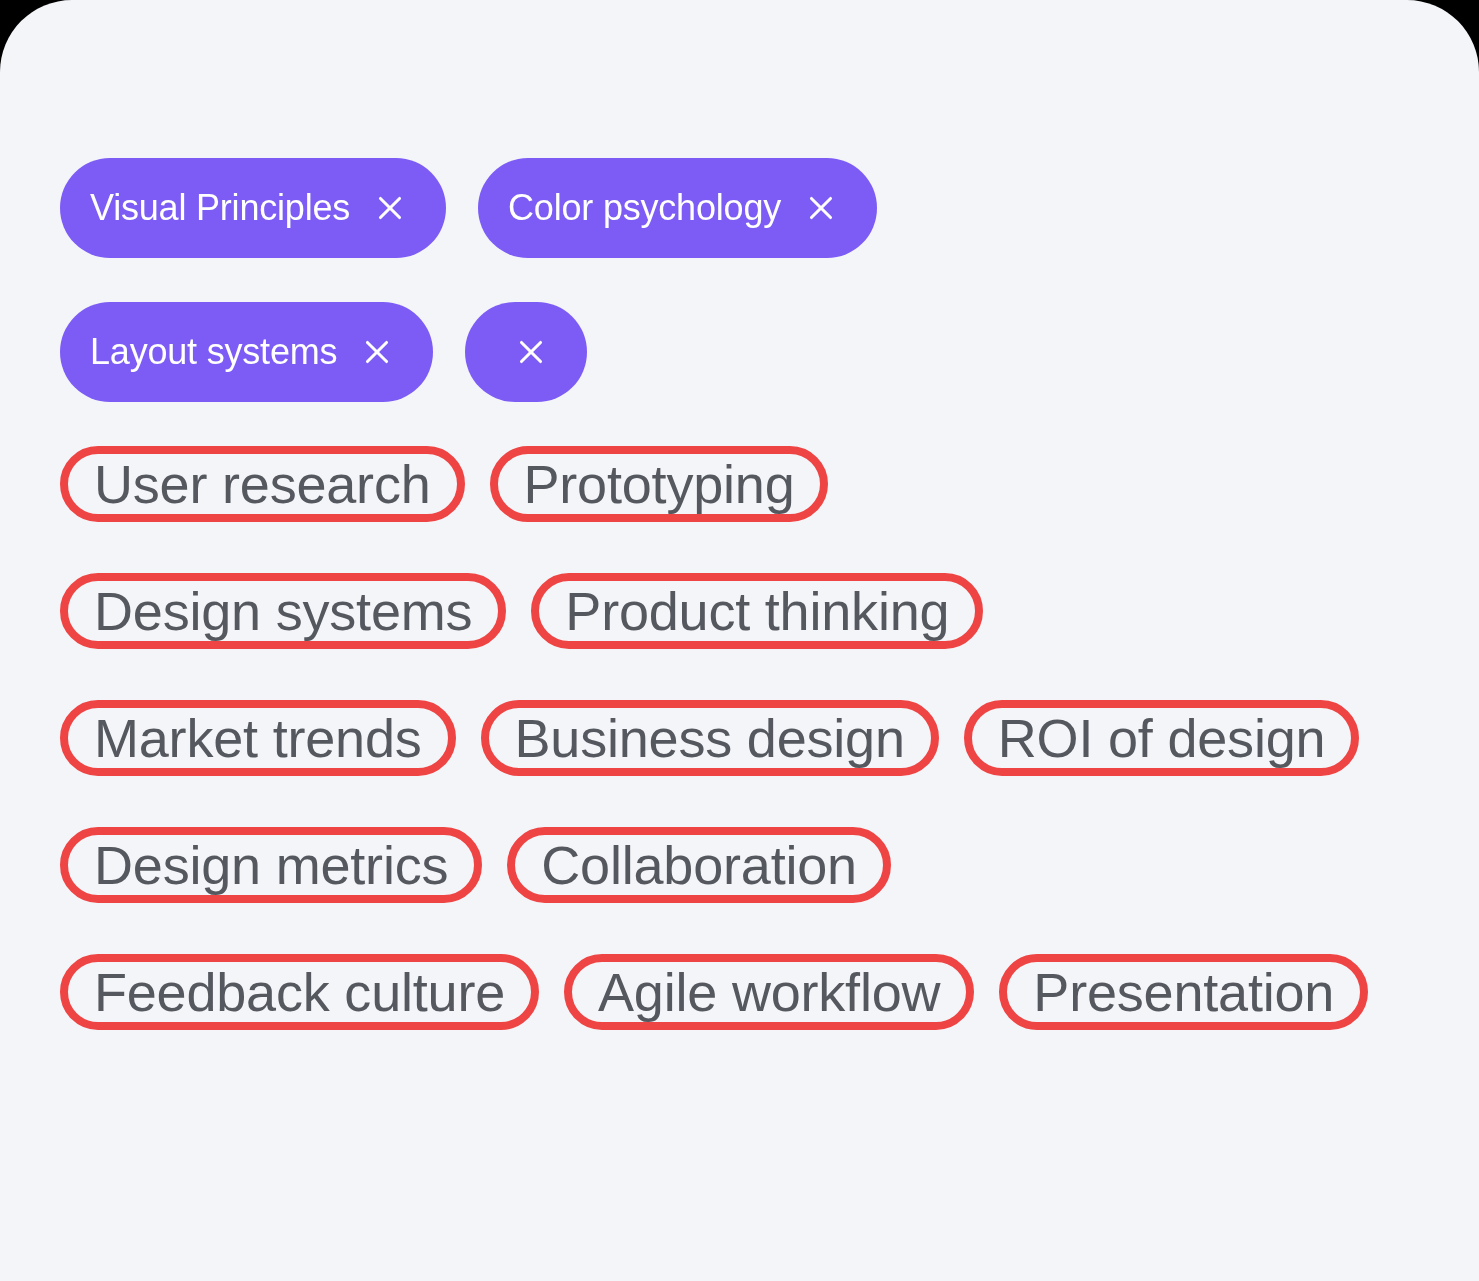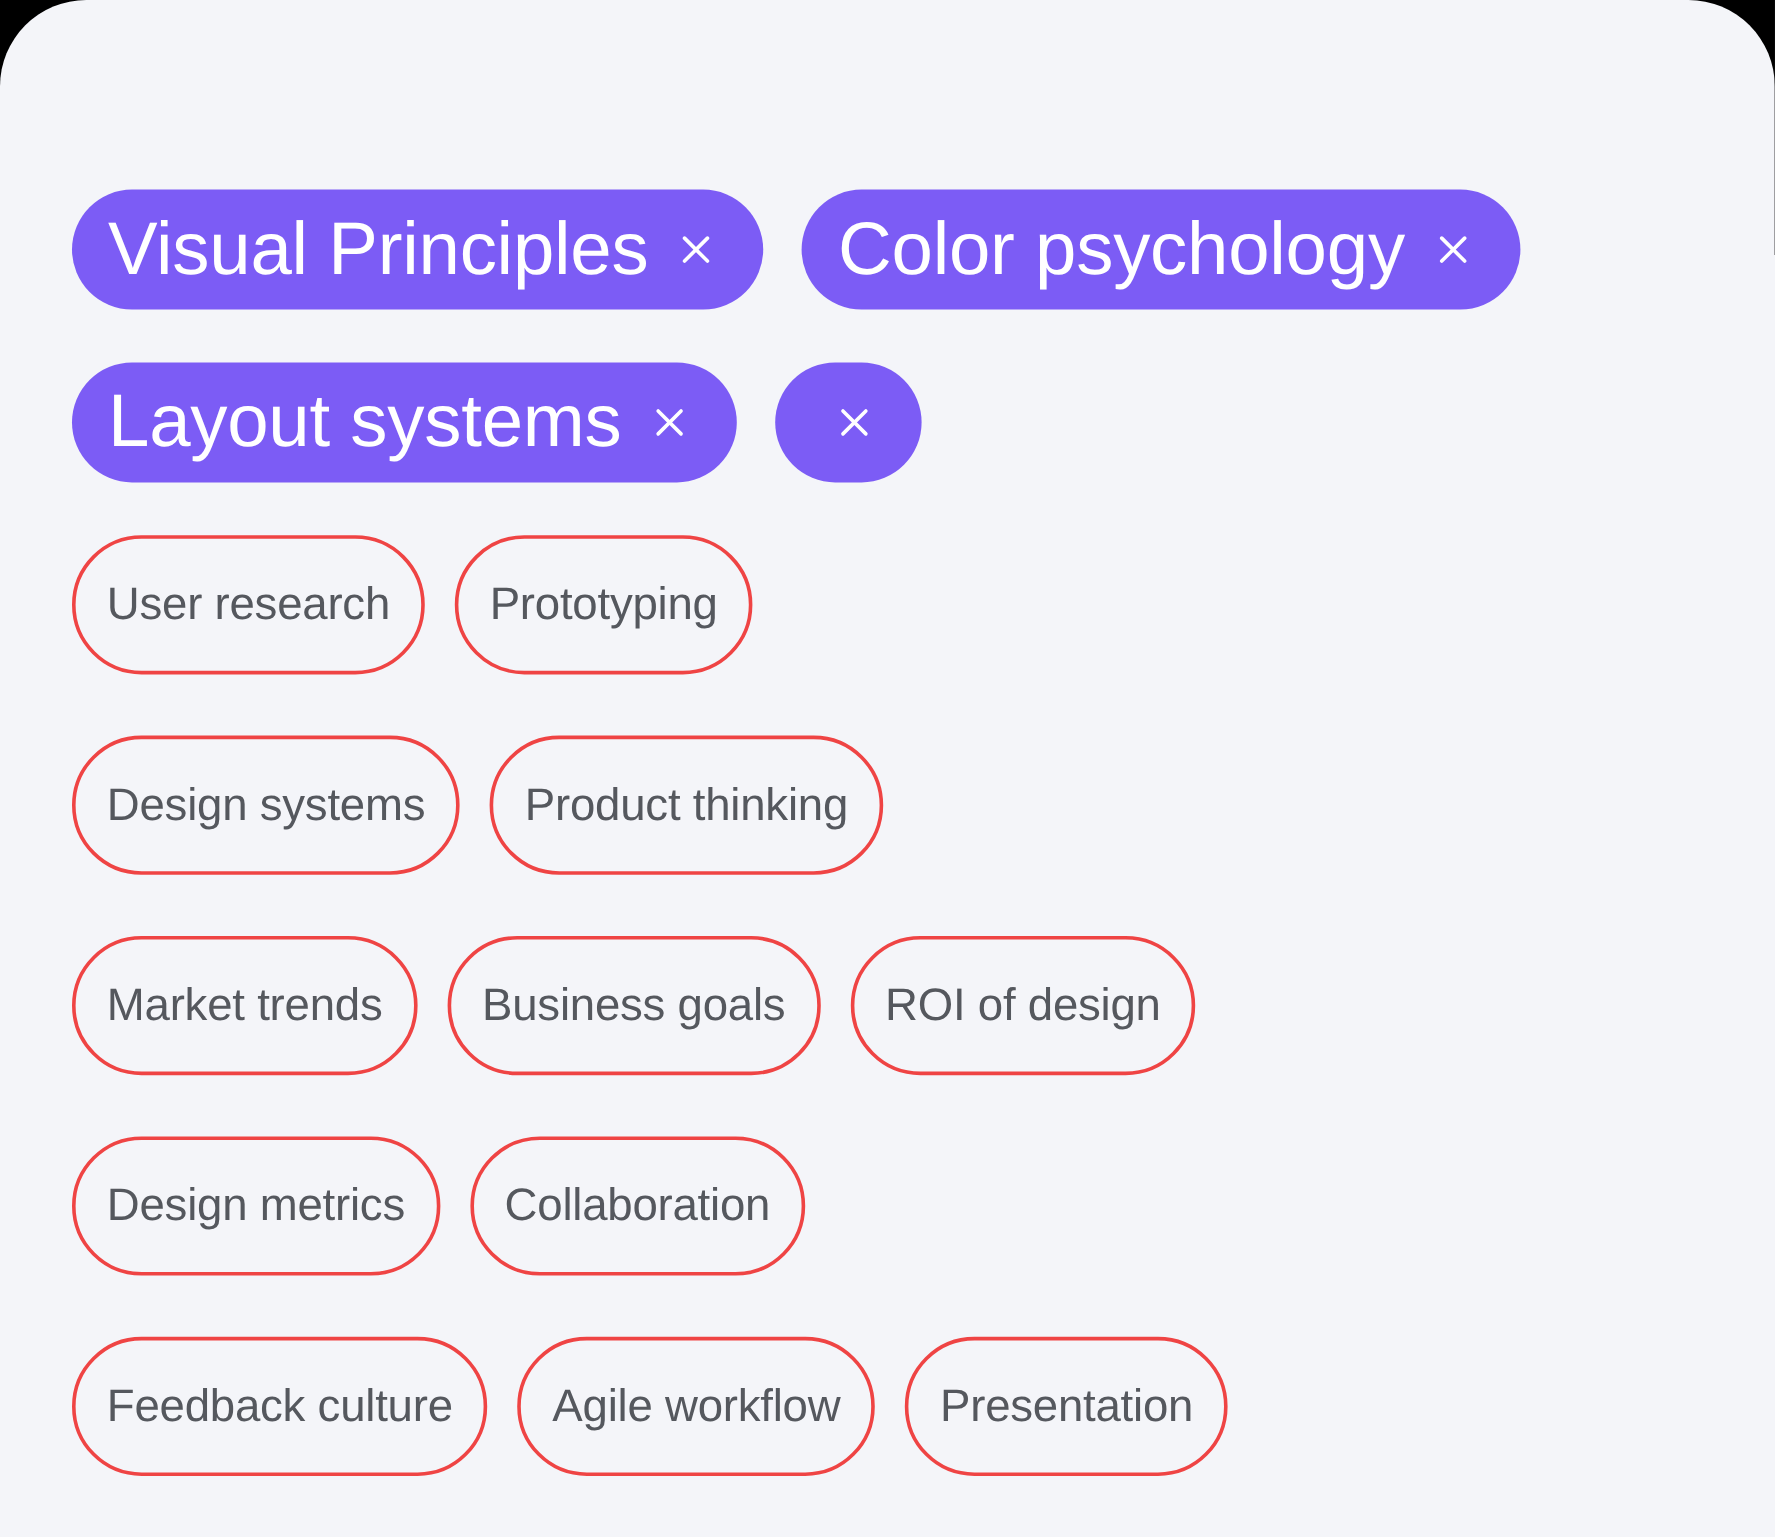--- a/index.html
+++ b/index.html
@@ -42,21 +42,21 @@
     white-space: nowrap;
     border-radius: 999px;
     cursor: pointer;
     user-select: none;
   }
   .chip--selected {
     background: #7c5cf5;
     color: #ffffff;
     height: 100px;
     padding: 0 34px 0 30px;
-    font-size: 62px;
+    font-size: 36px;
     line-height: 1;
     letter-spacing: -0.2px;
     margin: 0 32px 44px 0;
   }
   .chip--selected .chip-label {
     display: inline-block;
     padding-right: 4px;
   }
   .chip--selected .remove-icon {
     display: inline-flex;
@@ -79,24 +79,24 @@
     background: #ffffff;
     border-radius: 2px;
   }
   .chip--selected .remove-icon::before { transform: translate(-50%,-50%) rotate(45deg); }
   .chip--selected .remove-icon::after  { transform: translate(-50%,-50%) rotate(-45deg); }
 
   
   .chip--outline {
     background: transparent;
     color: #55585e;
-    border: 3px solid #ef4444;
-    height: 116px;
+    border: 8px solid #ef4444;
+    height: 76px;
     padding: 0 26px;
-    font-size: 38px;
+    font-size: 54px;
     line-height: 1;
     letter-spacing: -0.2px;
     margin: 0 25px 51px 0;
   }
 </style>
 </head>
 <body>
 
 <div id="root">
 
@@ -139,21 +139,21 @@
       <div class="chip chip--outline">
         <span class="chip-label">Product thinking</span>
       </div>
     </div>
 
     <div class="tag-row">
       <div class="chip chip--outline">
         <span class="chip-label">Market trends</span>
       </div>
       <div class="chip chip--outline">
-        <span class="chip-label">Business goals</span>
+        <span class="chip-label">Business design</span>
       </div>
       <div class="chip chip--outline">
         <span class="chip-label">ROI of design</span>
       </div>
     </div>
 
     <div class="tag-row">
       <div class="chip chip--outline">
         <span class="chip-label">Design metrics</span>
       </div>

